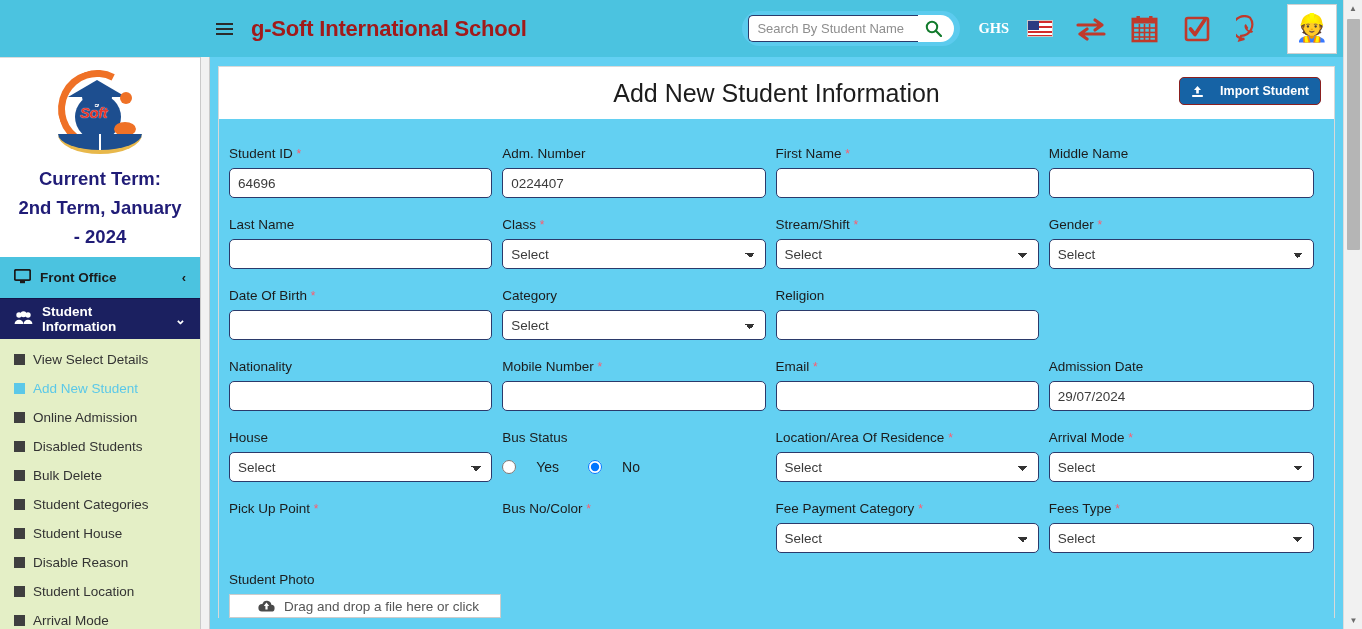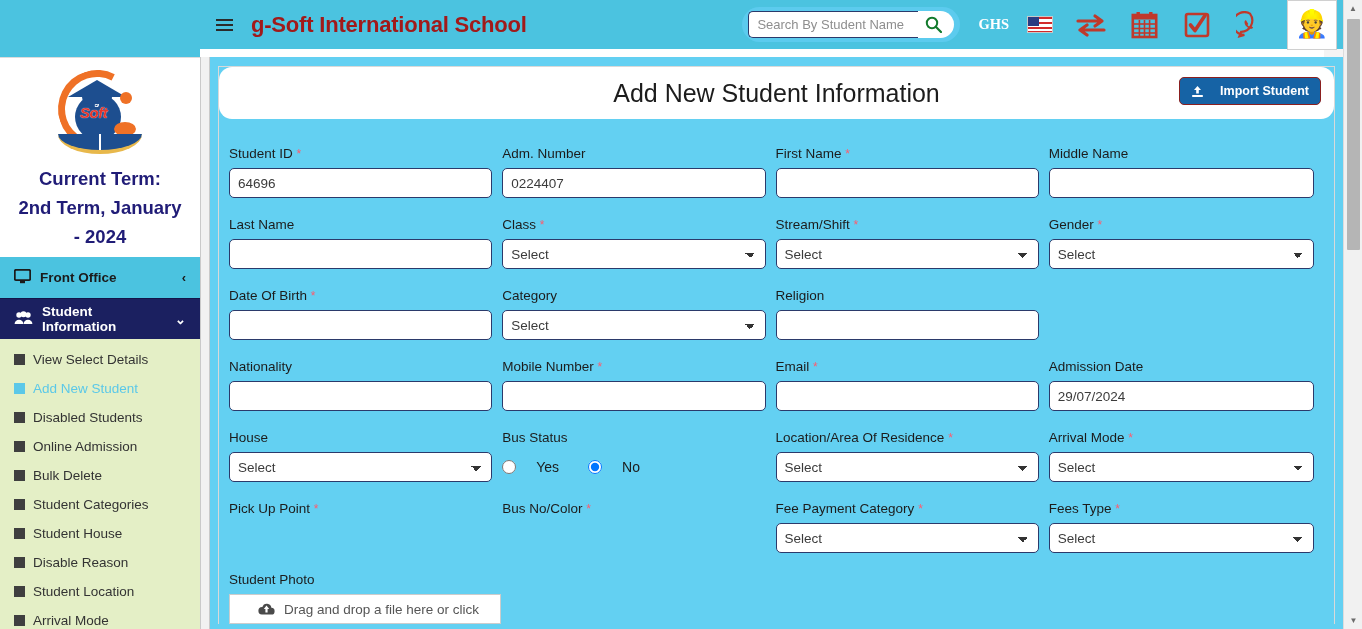--- a/index.html
+++ b/index.html
@@ -101,21 +101,21 @@
   .submenu-item.active { color: #5bc8e8; }
   .submenu-item.active .sq { background: #5bc8e8; }
   #sidebar-divider {
     position: absolute; left: 200px; top: 57px; width: 10px; height: 572px;
     background: #f1f1f1; border-left: 1px solid #c9c9c9;
     border-right: 1px solid #c9c9c9;
   }
 
   
   #header {
-    position: absolute; left: 200px; top: 0; width: 1143px; height: 49px;
+    position: absolute; left: 200px; top: 0; width: 1143px; height: 57px;
     background: #4bc3e0; display: flex; align-items: center;
     padding: 0 6px 0 12px; z-index: 6;
   }
   #hamburger {
     display: flex; flex-direction: column; gap: 3px; cursor: pointer;
     padding: 4px; margin-right: 14px;
   }
   #hamburger span { width: 17px; height: 2px; background: #2b2b2b; display: block; }
   #brand-title {
     font-size: 22px; font-weight: bold; color: #a11a1a;
@@ -172,21 +172,21 @@
     position: absolute; left: 210px; top: 57px;
     width: 1133px; height: 572px; background: #63d0f2;
     overflow: hidden; z-index: 4;
   }
   #card {
     margin: 9px 8px 0 8px; background: #63d0f2;
     border: 1px solid #d9d9d9; border-bottom: none;
   }
   #card-head {
     background: #ffffff; height: 52px; position: relative;
-    display: flex; align-items: center; justify-content: center; border-radius: 13px;
+    display: flex; align-items: center; justify-content: center;
   }
   #page-title { font-size: 25px; color: #1c1c1c; }
   #import-btn {
     position: absolute; right: 13px; top: 10px;
     background: #1663a5; border: 1.5px solid #8b1f1f; border-radius: 5px;
     color: #ffffff; font-size: 12.5px; font-weight: bold;
     padding: 6px 11px; display: flex; align-items: center; gap: 16px;
     cursor: pointer; font-family: "Liberation Sans", sans-serif;
   }
 
@@ -218,21 +218,21 @@
     background-repeat: no-repeat;
     cursor: pointer;
   }
   .radio-row { display: flex; align-items: center; gap: 20px; height: 30px; }
   .radio-row label {
     font-size: 14px; color: #1c1c1c; margin-right: 9px; cursor: pointer;
   }
   .radio-row input[type=radio] { cursor: pointer; width: 14px; height: 14px; }
   .spacer-ctl { height: 30px; }
   #dropzone {
-    width: 272px; height: 30px; background: #ffffff;
+    width: 272px; height: 24px; background: #ffffff;
     border: 1px solid #cccccc;
     display: flex; align-items: center; gap: 9px;
     padding-left: 28px; font-size: 13.5px; color: #555555;
     cursor: pointer;
   }
 
   
   #scrollbar {
     position: absolute; right: 0; top: 0; width: 19px; height: 629px;
     background: #f1f1f1; border-left: 1px solid #dcdcdc; z-index: 9;
@@ -308,25 +308,25 @@
       <div class="submenu-item">
         <span class="sq"></span>
         <span>View Select Details</span>
       </div>
       <div class="submenu-item active">
         <span class="sq"></span>
         <span>Add New Student</span>
       </div>
       <div class="submenu-item">
         <span class="sq"></span>
+        <span>Online Admission</span>
+      </div>
+      <div class="submenu-item">
+        <span class="sq"></span>
         <span>Disabled Students</span>
-      </div>
-      <div class="submenu-item">
-        <span class="sq"></span>
-        <span>Online Admission</span>
       </div>
       <div class="submenu-item">
         <span class="sq"></span>
         <span>Bulk Delete</span>
       </div>
       <div class="submenu-item">
         <span class="sq"></span>
         <span>Student Categories</span>
       </div>
       <div class="submenu-item">

